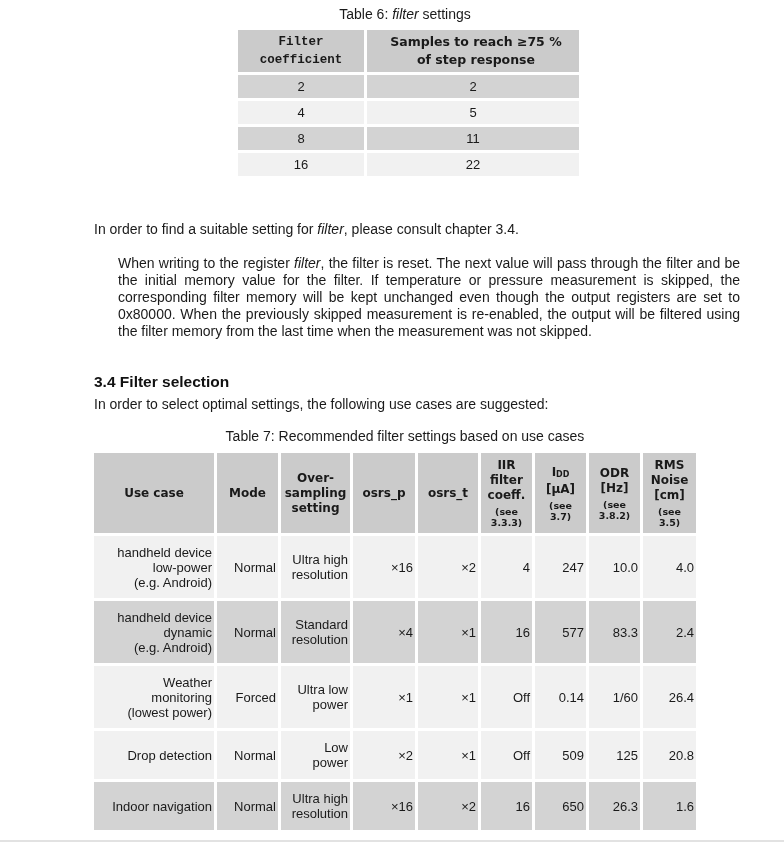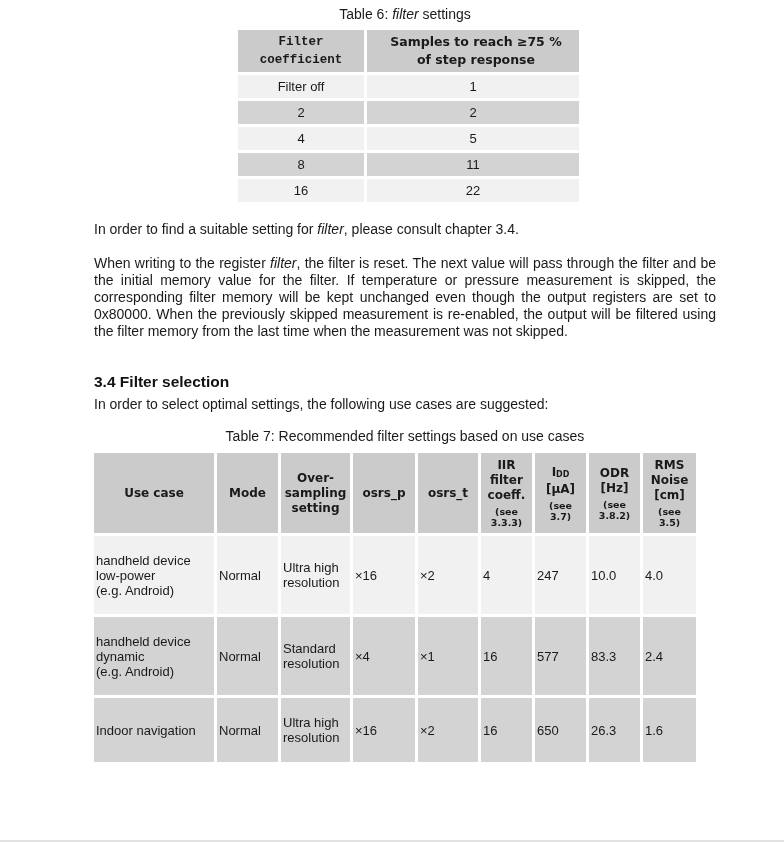--- a/index.html
+++ b/index.html
@@ -96,22 +96,22 @@
     display: block;
     font-size: 9.5px;
     line-height: 11px;
     margin-top: 3px;
   }
   table.t7 th sub {
     font-size: 8px;
     vertical-align: -1px;
   }
   table.t7 td {
-    text-align: left;
-    padding: 16px 2px;
+    text-align: right;
+    padding: 8px 2px;
     line-height: 15px;
     vertical-align: middle;
   }
   table.t7 tr.light td { background: #f1f1f1; }
   table.t7 tr.dark td { background: #d3d3d3; }
   table.t7 tr.tall td { height: 46px; }
   table.t7 tr.mid td { height: 32px; }
 
   .w-use { width: 118px; }
   .w-mode { width: 59px; margin-left: 34px; }
@@ -143,24 +143,20 @@
   <thead>
     <tr>
       <th class="c1">Filter coefficient</th>
       <th class="c2">
         <span>Samples to reach ≥75 %</span><br>
         <span>of step response</span>
       </th>
     </tr>
   </thead>
   <tbody>
-    <tr class="light">
-      <td>Filter off</td>
-      <td>1</td>
-    </tr>
     <tr class="dark">
       <td>2</td>
       <td>2</td>
     </tr>
     <tr class="light">
       <td>4</td>
       <td>5</td>
     </tr>
     <tr class="dark">
       <td>8</td>
@@ -170,21 +166,21 @@
       <td>16</td>
       <td>22</td>
     </tr>
   </tbody>
 </table>
 
 <div class="para" style="top:221px;">
   <span>In order to find a suitable setting for </span><i>filter</i><span>, please consult chapter 3.4.</span>
 </div>
 
-<div class="para" style="top:255px;">
+<div class="para" style="top:255px;margin-left:24px;">
   <span>When writing to the register </span><i>filter</i><span>, the filter is reset. The next value will pass through the filter and be the initial memory value for the filter. If temperature or pressure measurement is skipped, the corresponding filter memory will be kept unchanged even though the output registers are set to 0x80000. When the previously skipped measurement is re-enabled, the output will be filtered using the filter memory from the last time when the measurement was not skipped.</span>
 </div>
 
 <div class="heading">3.4 Filter selection</div>
 <div class="para" style="top:396px;">In order to select optimal settings, the following use cases are suggested:</div>
 
 <div class="caption" style="left:94px; top:428px; width:622px;">Table 7: Recommended filter settings based on use cases</div>
 
 <table class="t7">
   <thead>
@@ -255,22 +251,56 @@
         <span>resolution</span>
       </td>
       <td>×4</td>
       <td>×1</td>
       <td>16</td>
       <td>577</td>
       <td>83.3</td>
       <td>2.4</td>
     </tr>
 
-
-
+    <tr class="light tall">
+      <td>
+        <span>Weather</span><br>
+        <span>monitoring</span><br>
+        <span>(lowest power)</span>
+      </td>
+      <td>Forced</td>
+      <td>
+        <span>Ultra low</span><br>
+        <span>power</span>
+      </td>
+      <td>×1</td>
+      <td>×1</td>
+      <td>Off</td>
+      <td>0.14</td>
+      <td>1/60</td>
+      <td>26.4</td>
+    </tr>
+
+
+    <tr class="light mid">
+      <td>
+        <span>Drop detection</span>
+      </td>
+      <td>Normal</td>
+      <td>
+        <span>Low</span><br>
+        <span>power</span>
+      </td>
+      <td>×2</td>
+      <td>×1</td>
+      <td>Off</td>
+      <td>509</td>
+      <td>125</td>
+      <td>20.8</td>
+    </tr>
 
     <tr class="dark mid">
       <td>
         <span>Indoor navigation</span>
       </td>
       <td>Normal</td>
       <td>
         <span>Ultra high</span><br>
         <span>resolution</span>
       </td>

